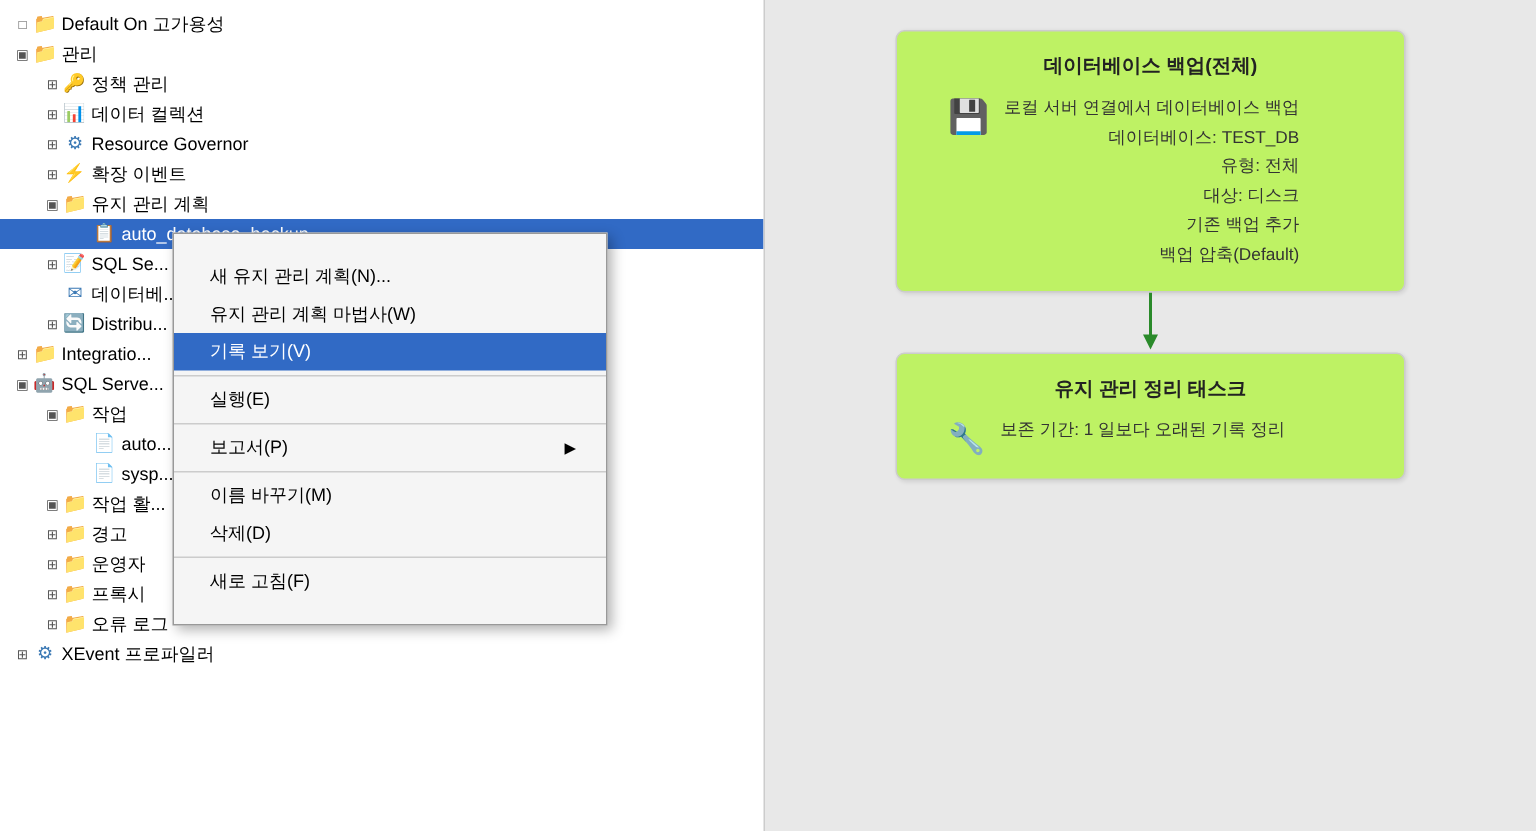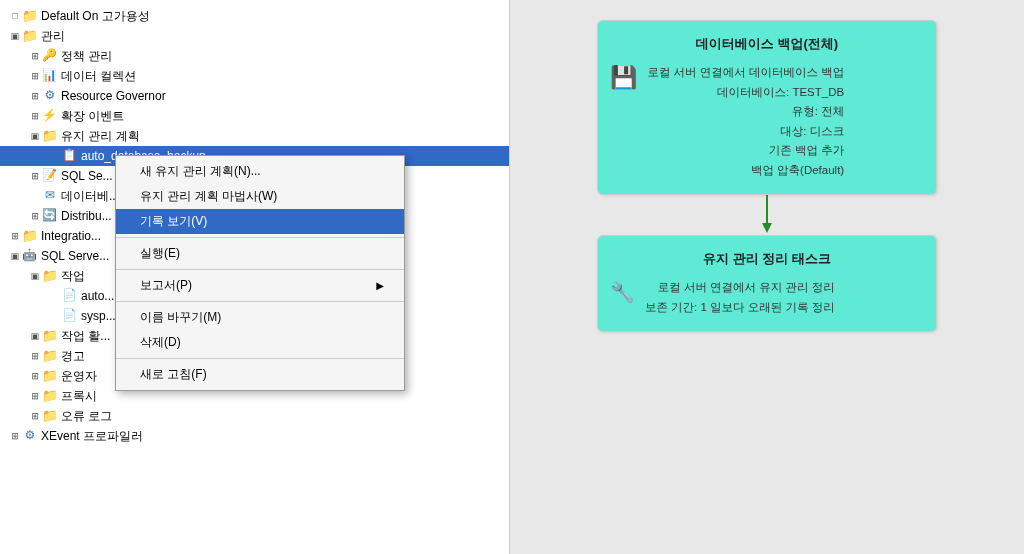--- a/index.html
+++ b/index.html
@@ -72,21 +72,21 @@
     
     .context-menu {
       position: absolute;
       top: 155px;
       left: 115px;
       width: 290px;
       background: #f5f5f5;
       border: 1px solid #999;
       box-shadow: 3px 3px 8px rgba(0,0,0,0.3);
       z-index: 100;
-      padding: 3px 0;
+      padding: 16px 0;
     }
 
     .menu-item {
       display: flex;
       align-items: center;
       padding: 4px 20px 4px 24px;
       cursor: pointer;
       font-size: 12px;
       position: relative;
     }
@@ -114,24 +114,24 @@
       height: 554px;
       overflow: hidden;
       display: flex;
       flex-direction: column;
       align-items: center;
       padding: 20px;
       gap: 0;
     }
 
     .flow-card {
-      background: #5eead4;
+      background: #bef264;
       border: 1px solid #ccc;
       border-radius: 6px;
-      padding: 14px 12px;
+      padding: 14px 34px;
       width: 340px;
       box-shadow: 1px 1px 3px rgba(0,0,0,0.1);
     }
 
     .flow-card-title {
       font-size: 13px;
       font-weight: bold;
       text-align: center;
       margin-bottom: 10px;
       color: #222;
@@ -367,19 +367,18 @@
       <line x1="10" y1="0" x2="10" y2="30" stroke="#2a8a2a" stroke-width="2"></line>
       <polygon points="5,28 15,28 10,38" fill="#2a8a2a"></polygon>
     </svg>
   </div>
 
   <div class="flow-card">
     <div class="flow-card-title">유지 관리 정리 태스크</div>
     <div class="flow-card-body">
       <div class="flow-card-icon" style="font-size:20px">🔧</div>
       <div class="flow-card-text">
-        <div>로컬 서버 연결에서 유지 관리 정리</div>
         <div>보존 기간: 1 일보다 오래된 기록 정리</div>
       </div>
     </div>
   </div>
 
 </div>
 
 </body></html>

